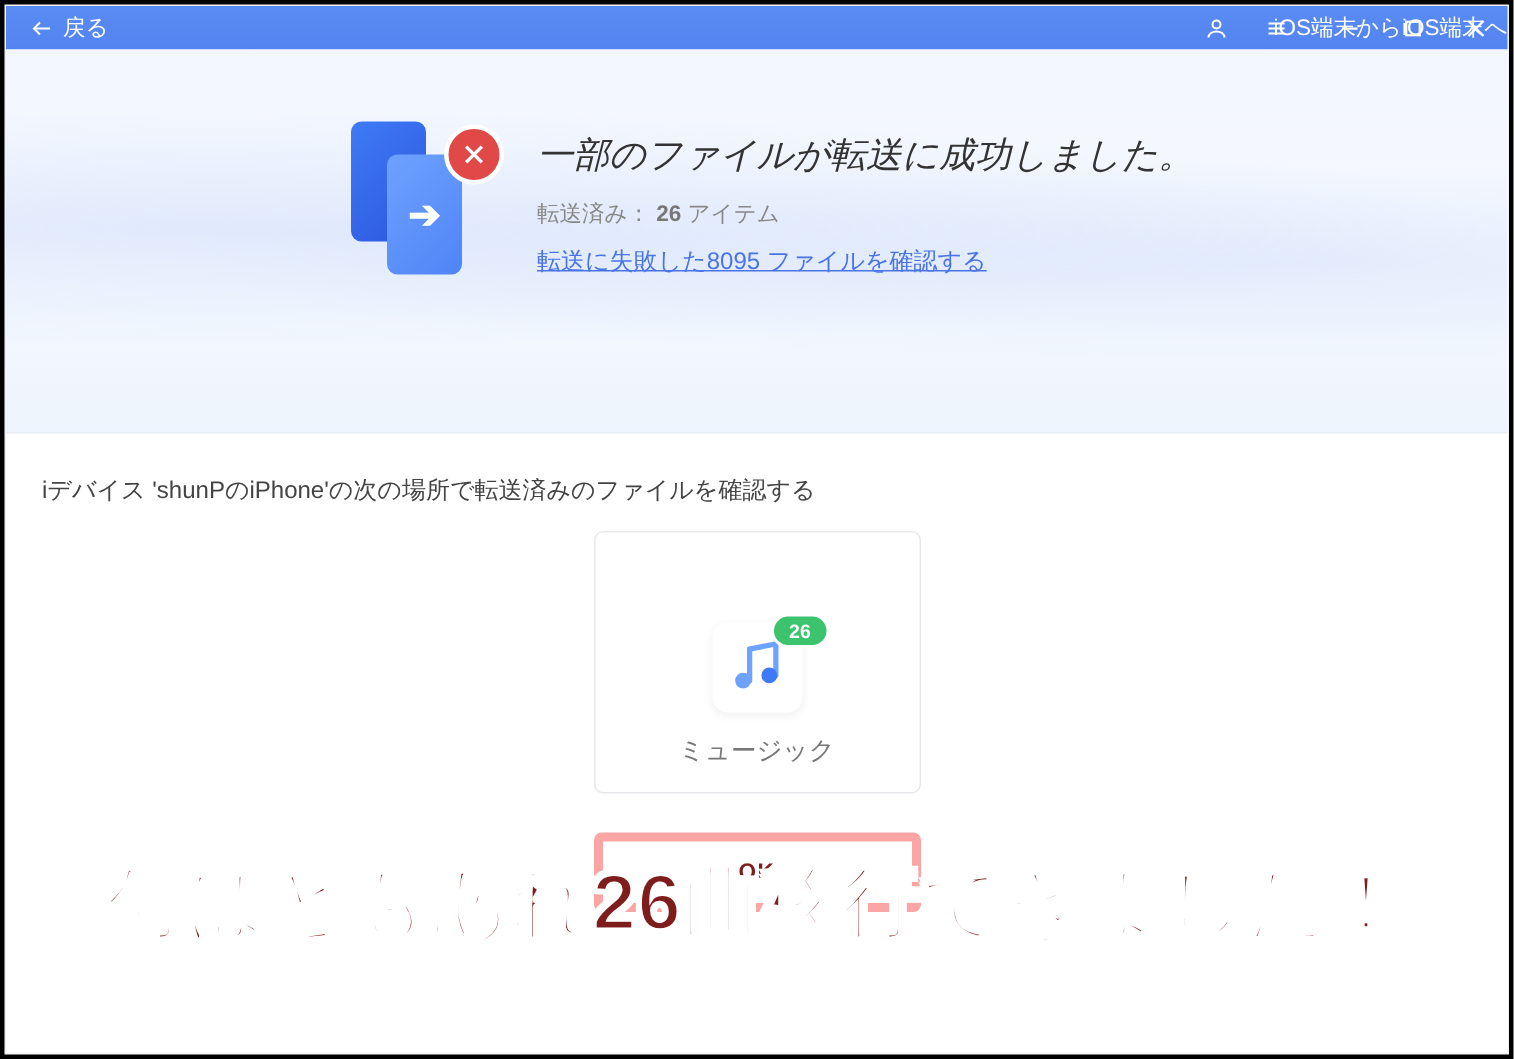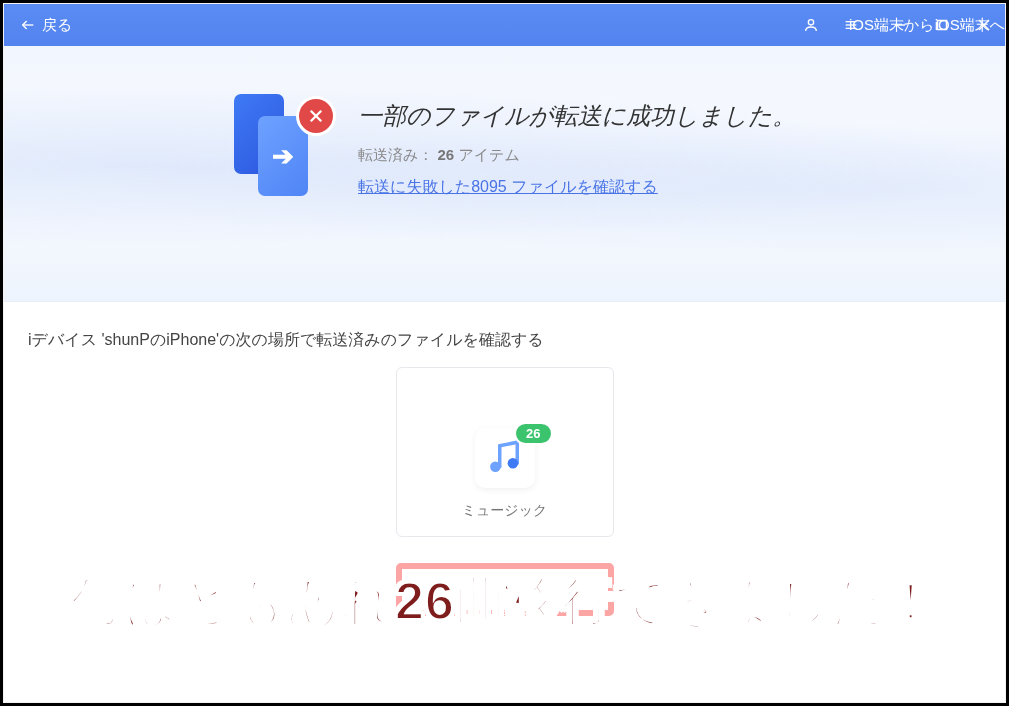--- a/index.html
+++ b/index.html
@@ -11,21 +11,21 @@
   position: relative;
   overflow: hidden;
 }
 .frame {
   position: absolute;
   top: 3px; left: 3px; right: 3px; bottom: 3px;
   background: #fff;
   border: 1px solid rgba(0,0,0,0.05);
 }
 .titlebar {
-  height: 42px;
+  height: 29px;
   background: linear-gradient(to bottom, #5a8cf4, #5383ef);
   display: flex;
   align-items: center;
   color: #fff;
   position: relative;
 }
 .back-btn {
   display: flex;
   align-items: center;
   gap: 6px;
@@ -189,21 +189,21 @@
   top: -6px; right: -18px;
   background: #3cc36e;
   color: #fff;
   font-size: 13px;
   font-weight: bold;
   padding: 2px 10px;
   border-radius: 12px;
   border: 2px solid #fff;
 }
 .cat-label {
-  font-size: 14px;
+  font-size: 17px;
   color: #777;
 }
 
 .ok-btn {
   display: block;
   width: 218px;
   margin: 26px auto 0 auto;
   padding: 12px 0;
   border: 6px solid #fca5a5;
   border-radius: 5px;

